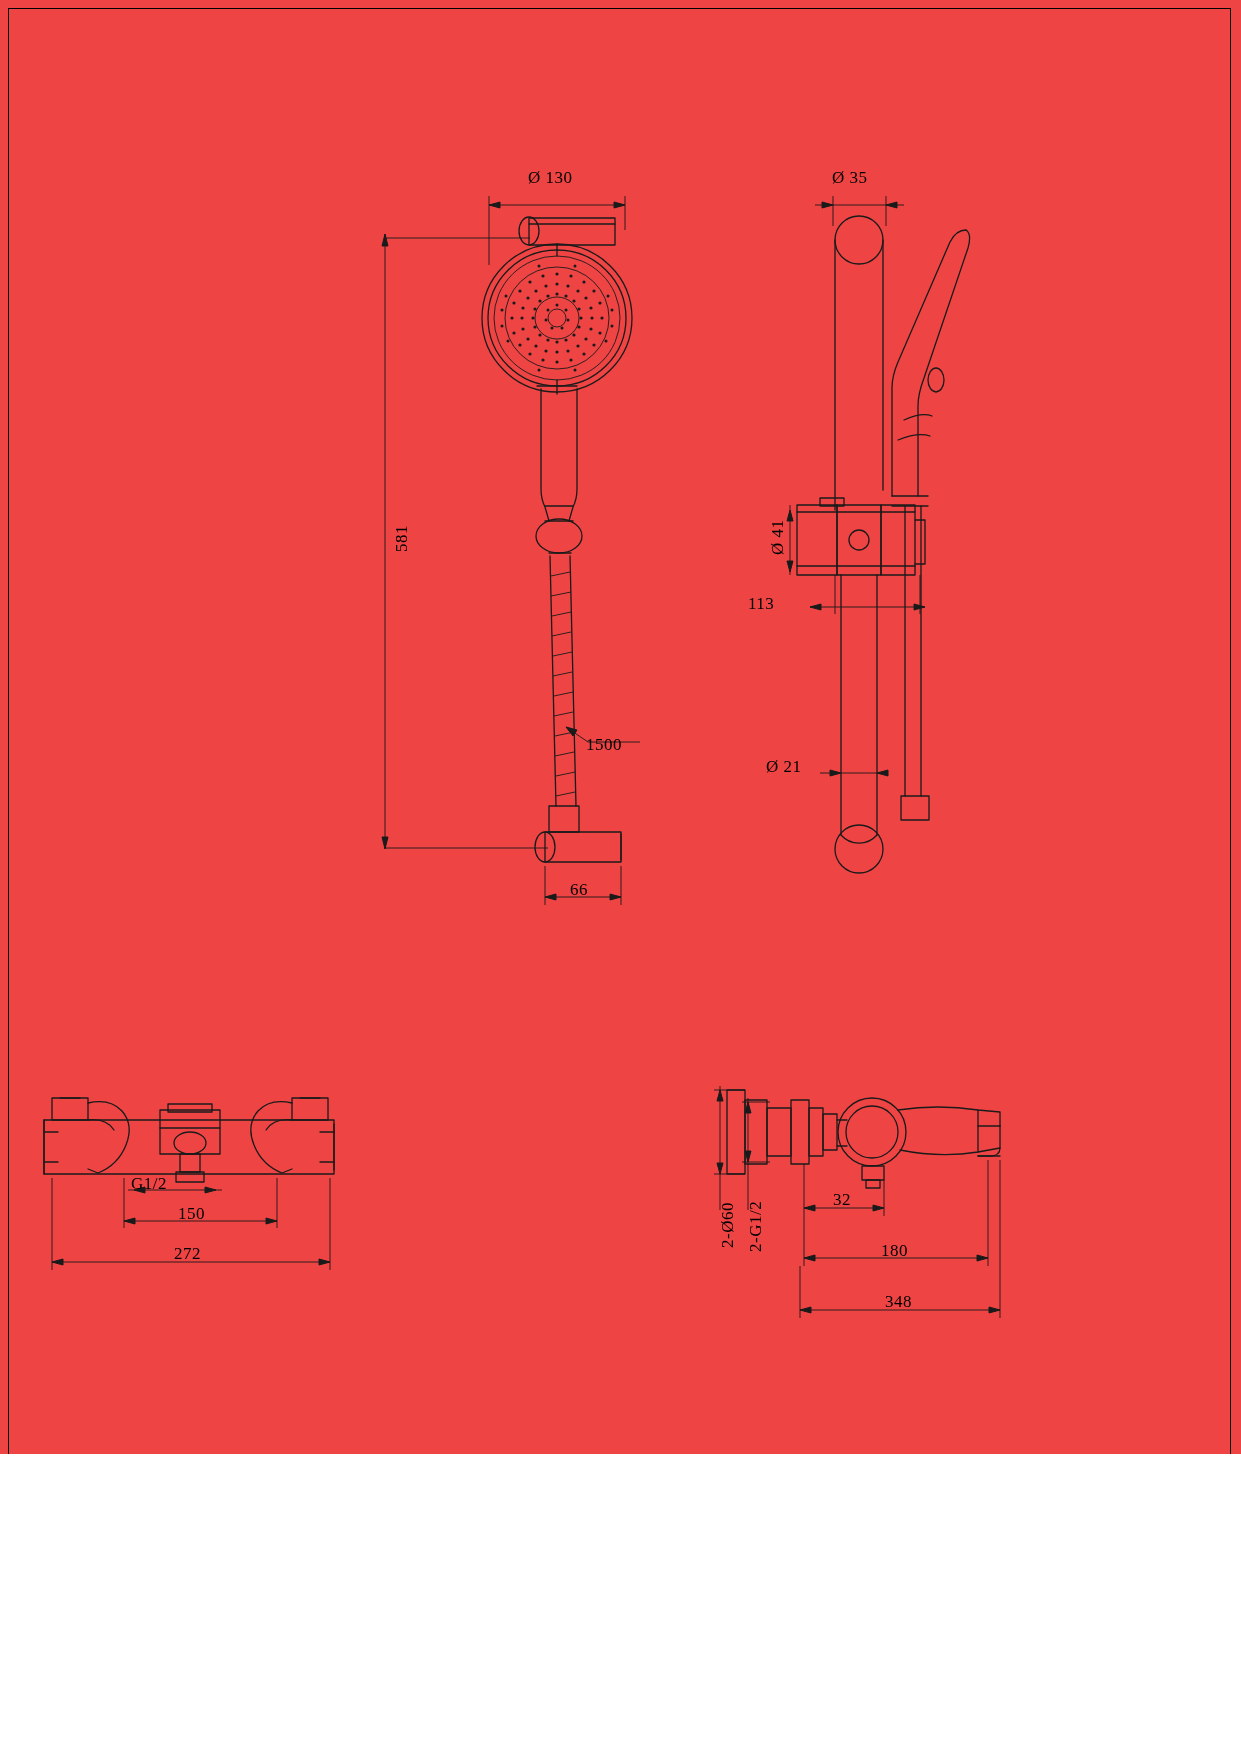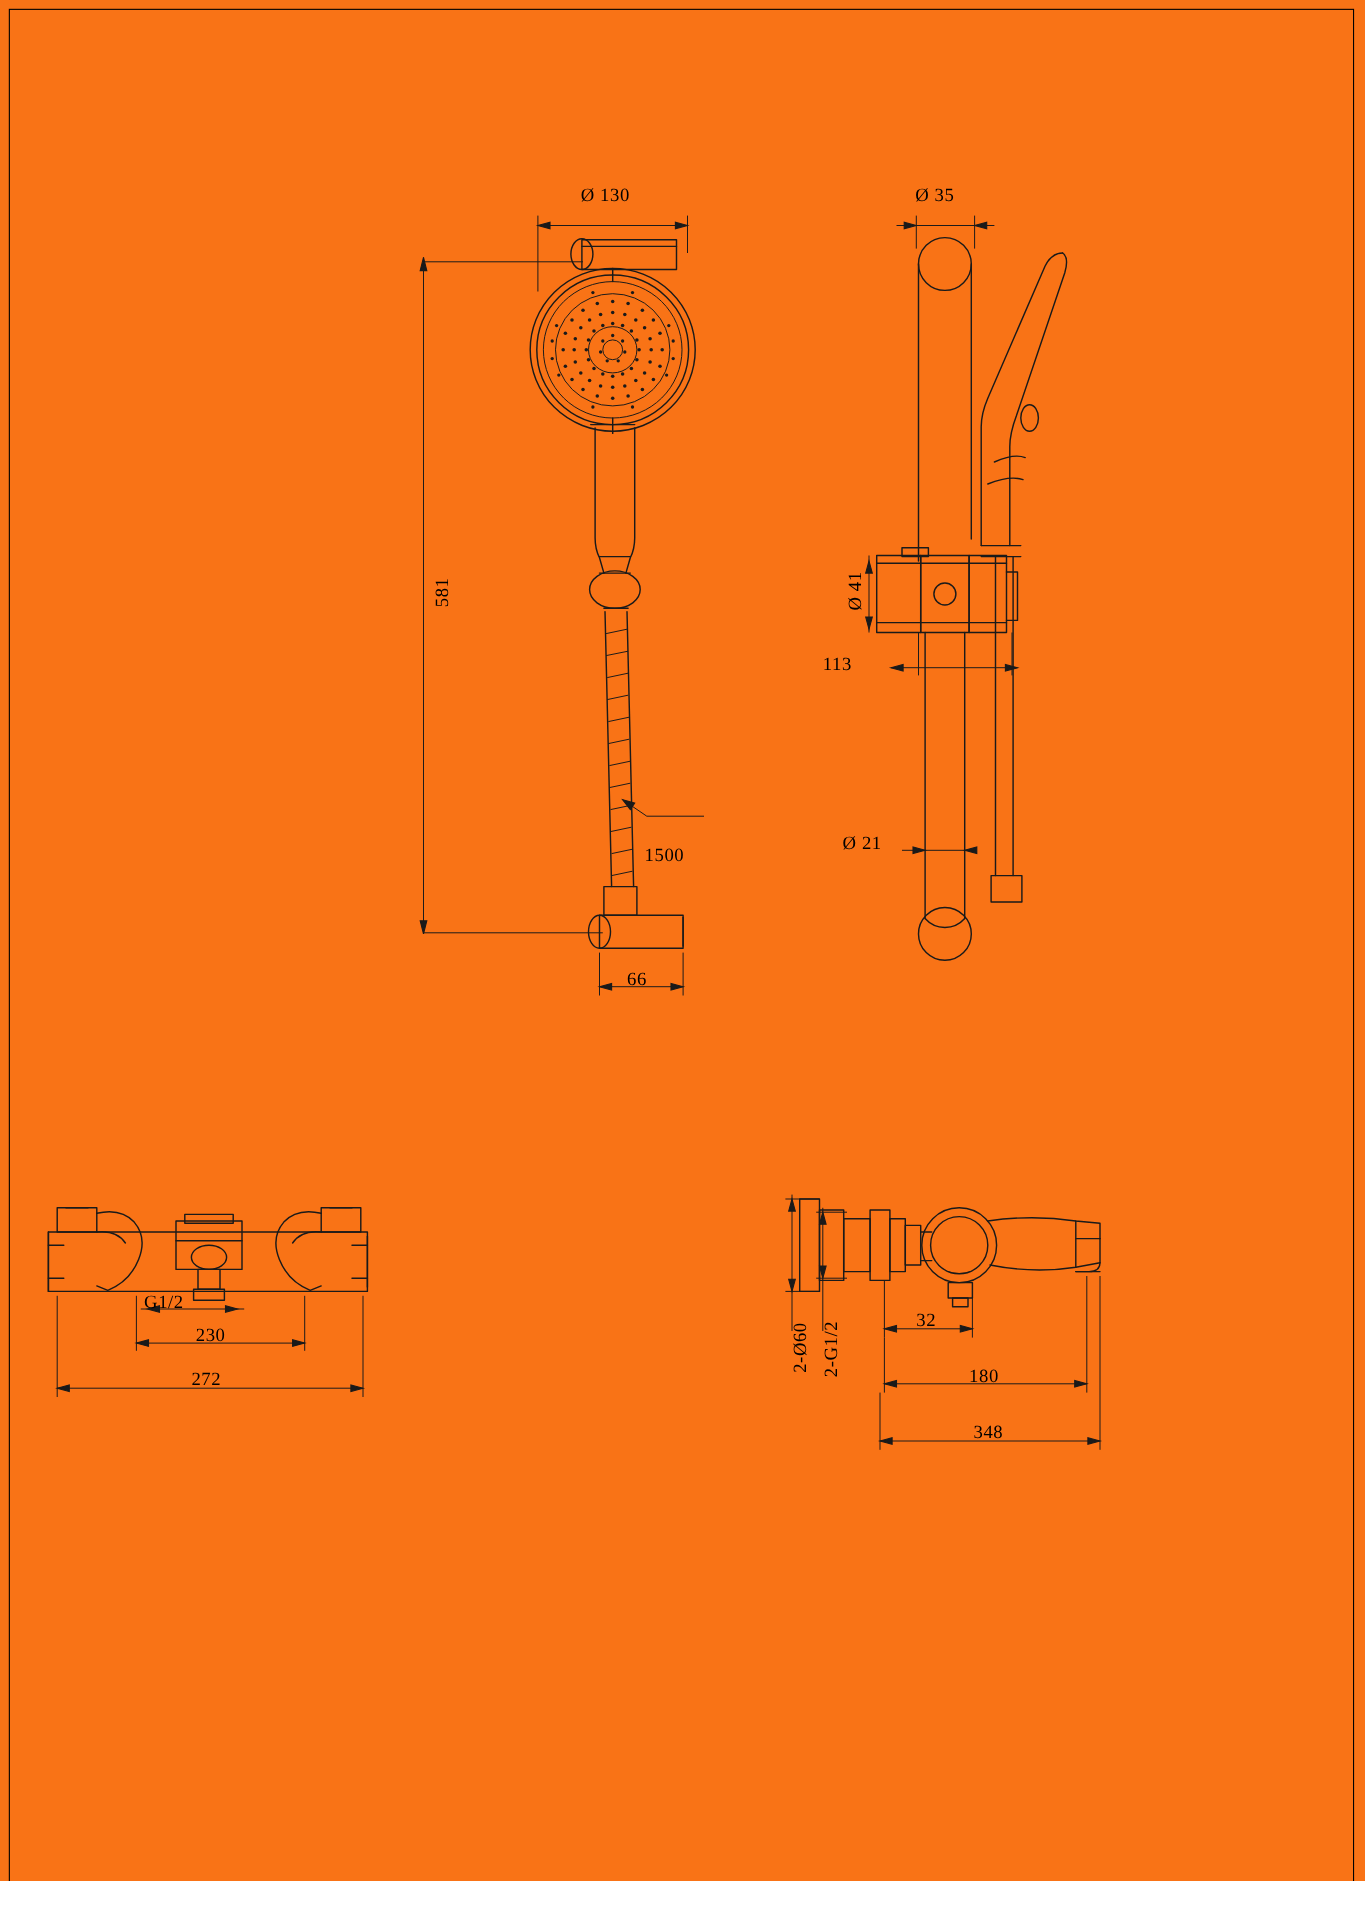--- a/index.html
+++ b/index.html
@@ -6,22 +6,22 @@
     margin: 0;
     padding: 0;
     background: #ffffff;
   }
   body {
     font-family: "Liberation Serif", serif;
   }
   #sheet {
     position: relative;
     width: 1241px;
-    height: 1710px;
-    background: #f97316;
+    height: 1454px;
+    background: #ef4444;
     overflow: hidden;
   }
   #border {
     position: absolute;
     left: 8px;
     top: 8px;
     width: 1223px;
     height: 1736px;
     border: 1px solid #000;
     box-sizing: border-box;
@@ -411,30 +411,30 @@
       <line class="ln-dim" x1="1000" y1="1160" x2="1000" y2="1318"></line>
       <line class="ln-dim" x1="800" y1="1310" x2="1000" y2="1310"></line>
       <polygon class="fill-dark" points="800,1310 811,1307 811,1313"></polygon>
       <polygon class="fill-dark" points="1000,1310 989,1307 989,1313"></polygon>
     </g>
 
   </svg>
 
   <div class="dim-text" style="left:528px; top:168px;">Ø 130</div>
   <div class="dim-text vert" style="left:392px; top:552px;">581</div>
-  <div class="dim-text" style="left:586px; top:768px;text-align:center;">1500</div>
+  <div class="dim-text" style="left:586px; top:735px;text-align:center;">1500</div>
   <div class="dim-text" style="left:570px; top:880px;">66</div>
 
   <div class="dim-text" style="left:832px; top:168px;">Ø 35</div>
   <div class="dim-text vert" style="left:768px; top:555px;">Ø 41</div>
   <div class="dim-text" style="left:748px; top:594px;">113</div>
   <div class="dim-text" style="left:766px; top:757px;text-align:center;">Ø 21</div>
 
   <div class="dim-text" style="left:131px; top:1174px;text-align:right;">G1/2</div>
-  <div class="dim-text" style="left:178px; top:1204px;">230</div>
+  <div class="dim-text" style="left:178px; top:1204px;">150</div>
   <div class="dim-text" style="left:174px; top:1244px;">272</div>
 
   <div class="dim-text vert" style="left:718px; top:1248px;">2-Ø60</div>
   <div class="dim-text vert" style="left:746px; top:1252px;">2-G1/2</div>
   <div class="dim-text" style="left:833px; top:1190px;">32</div>
   <div class="dim-text" style="left:881px; top:1241px;">180</div>
   <div class="dim-text" style="left:885px; top:1292px;">348</div>
 </div>
 
 </body></html>

